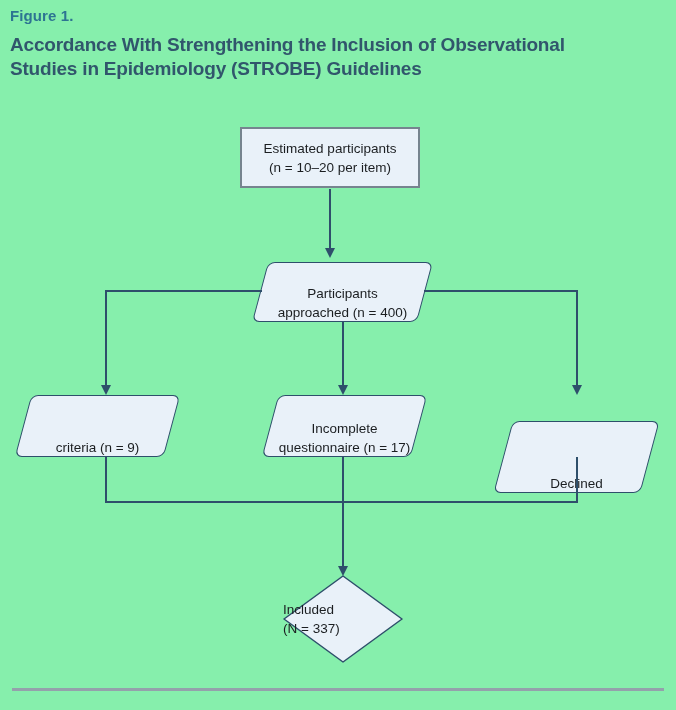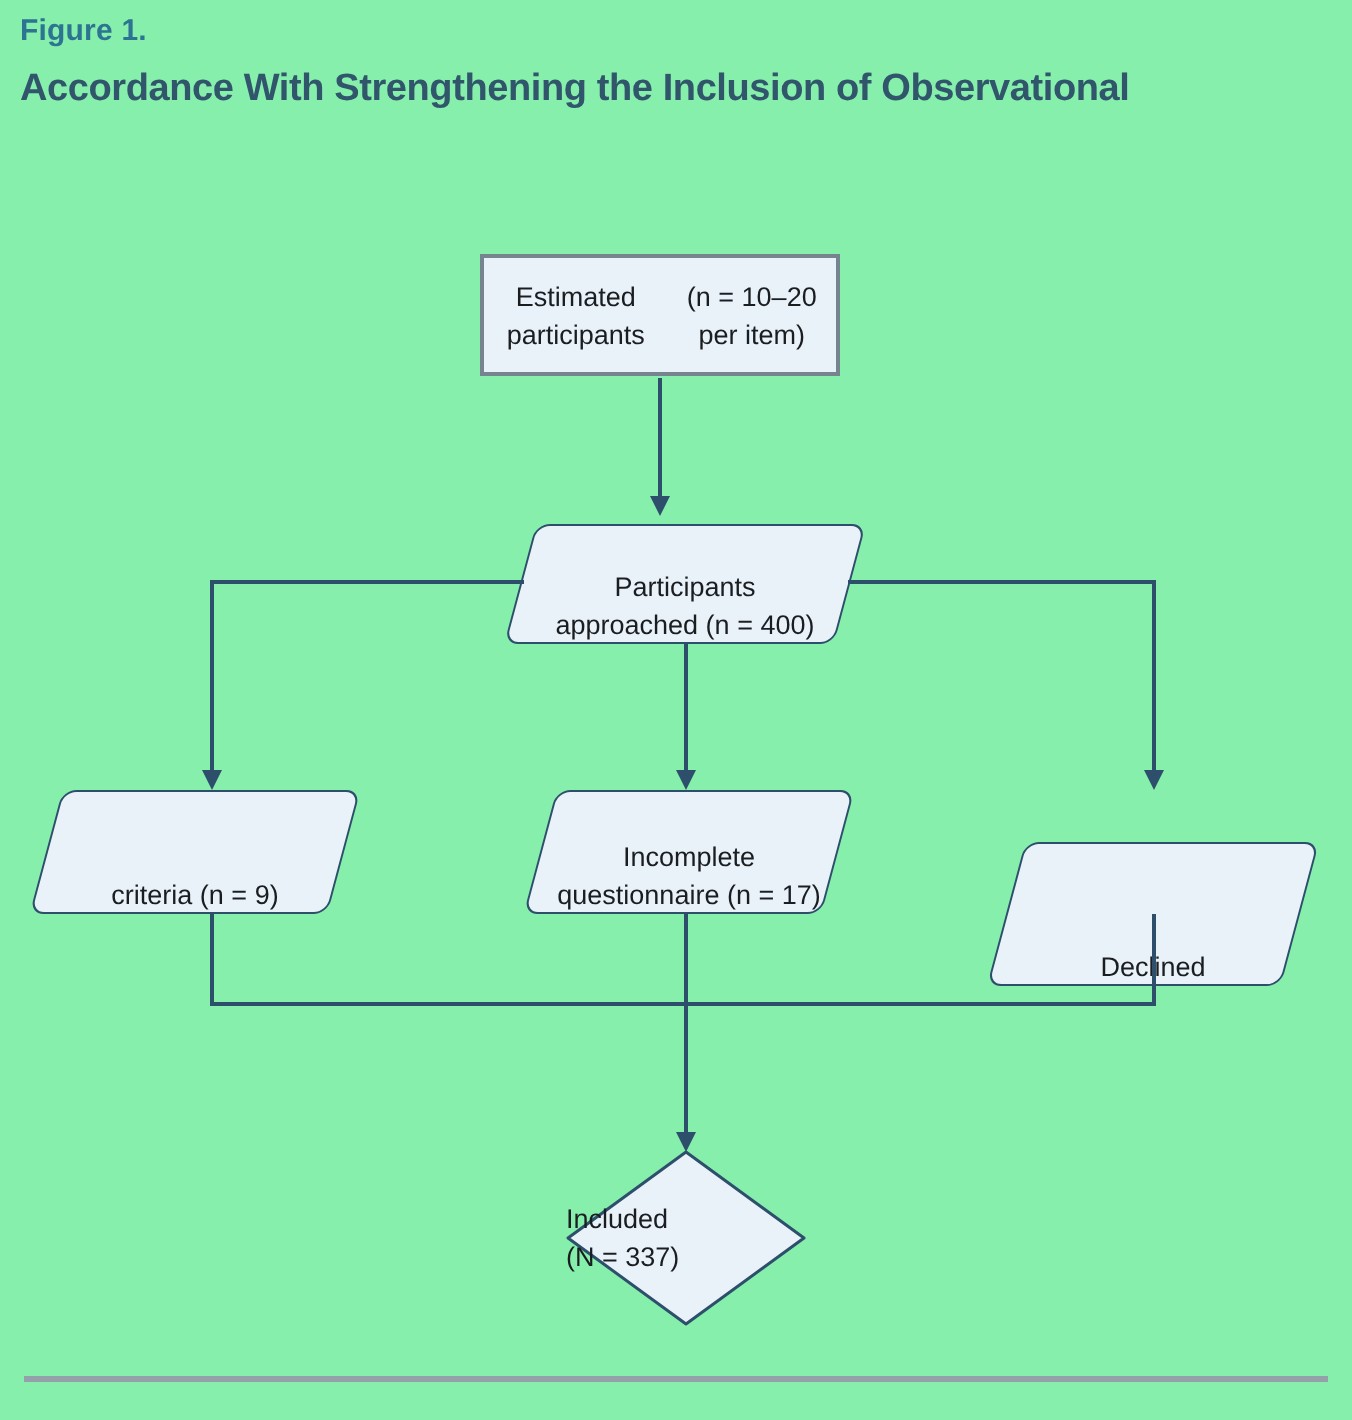--- a/index.html
+++ b/index.html
@@ -43,21 +43,21 @@
     text-align: center;
   }
 
   .rect-node {
     position: absolute;
     left: 240px; top: 127px;
     width: 180px; height: 61px;
     background: #e9f1f9;
     border: 2px solid #76848f;
     box-sizing: border-box;
-    display: flex; flex-direction: row;
+    display: flex; flex-direction: column;
     align-items: center; justify-content: center;
   }
 
   .para { position: absolute; height: 60px; }
   .para-shape {
     position: absolute; inset: 0;
     background: #e9f1f9;
     border: 1.5px solid #2e4f6b;
     border-radius: 7px;
     transform: skewX(-15deg);
@@ -95,20 +95,21 @@
   }
 </style>
 </head>
 <body>
 
 <div class="page">
 
   <div class="figure-label">Figure 1.</div>
   <div class="title">
     <div class="tline">Accordance With Strengthening the Inclusion of Observational</div>
+    <div class="tline">Studies in Epidemiology (STROBE) Guidelines</div>
   </div>
 
   <div>
 
     <div class="rect-node node-text">
       <span>Estimated participants</span>
       <span>(n = 10–20 per item)</span>
     </div>
 
     <div class="line" style="left:329px; top:189px; width:2px; height:60px;"></div>

